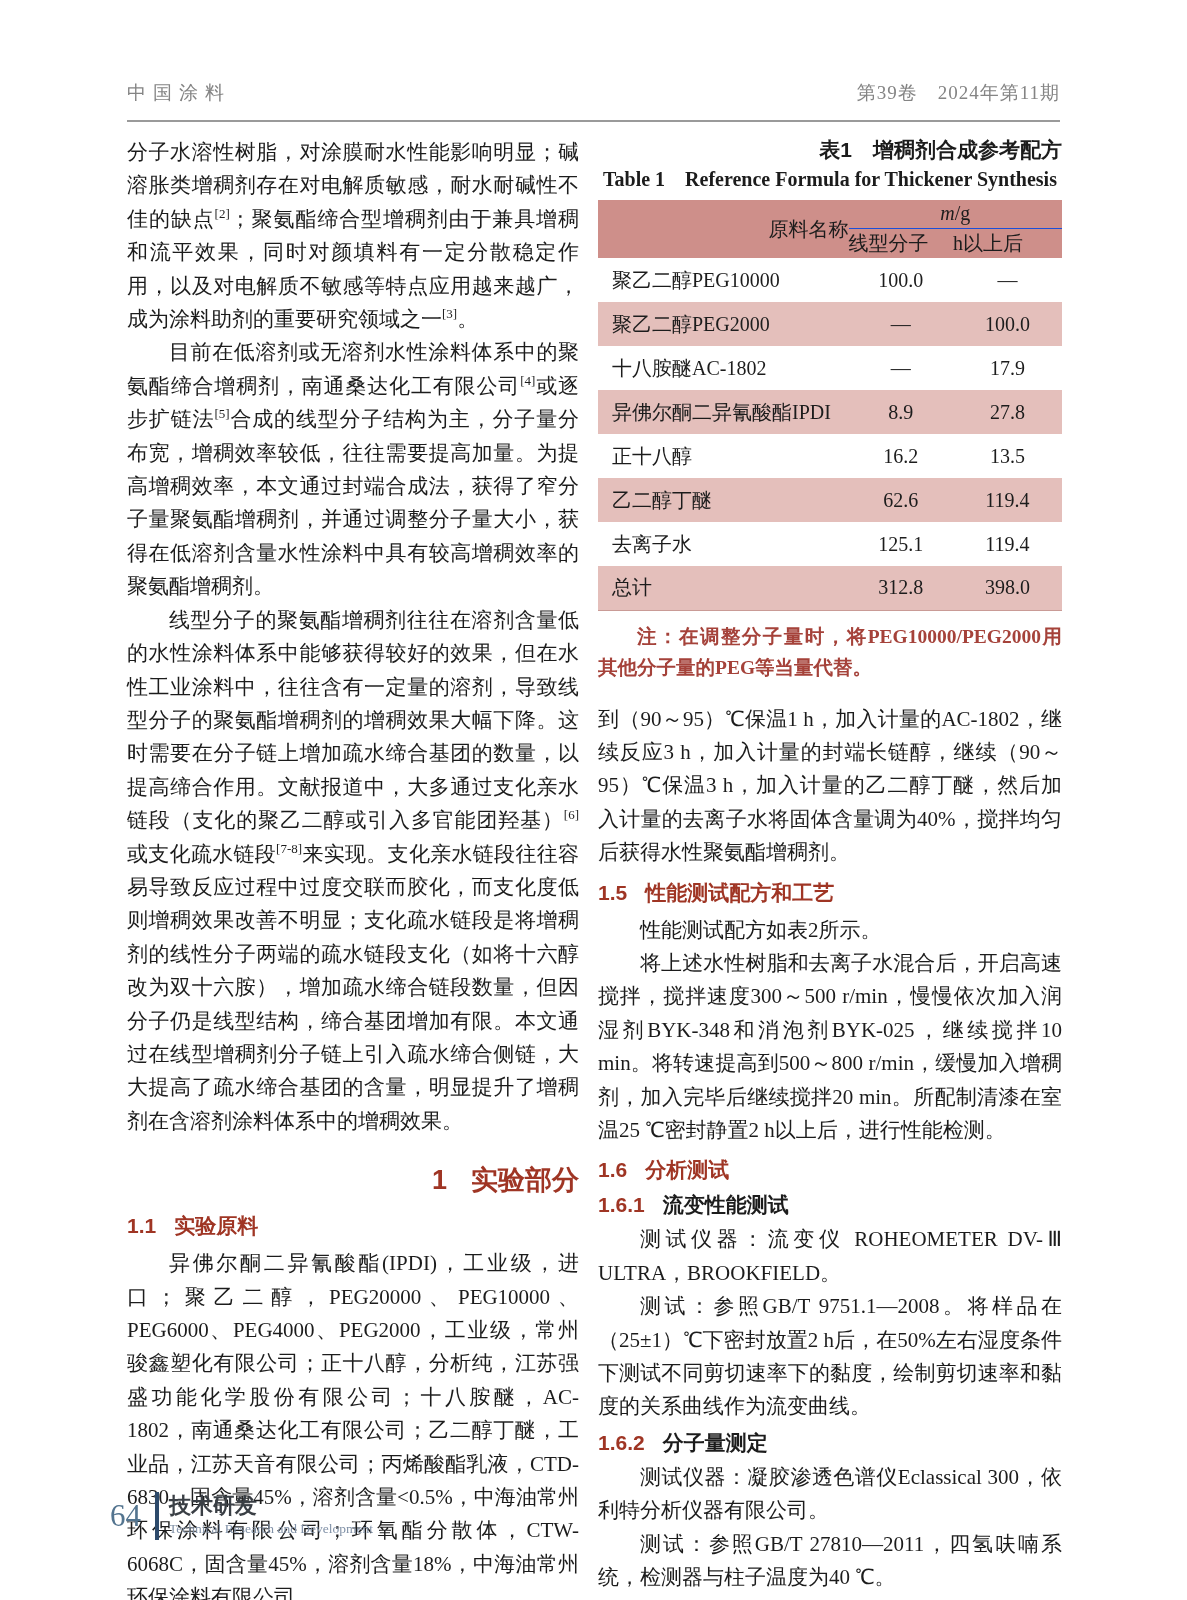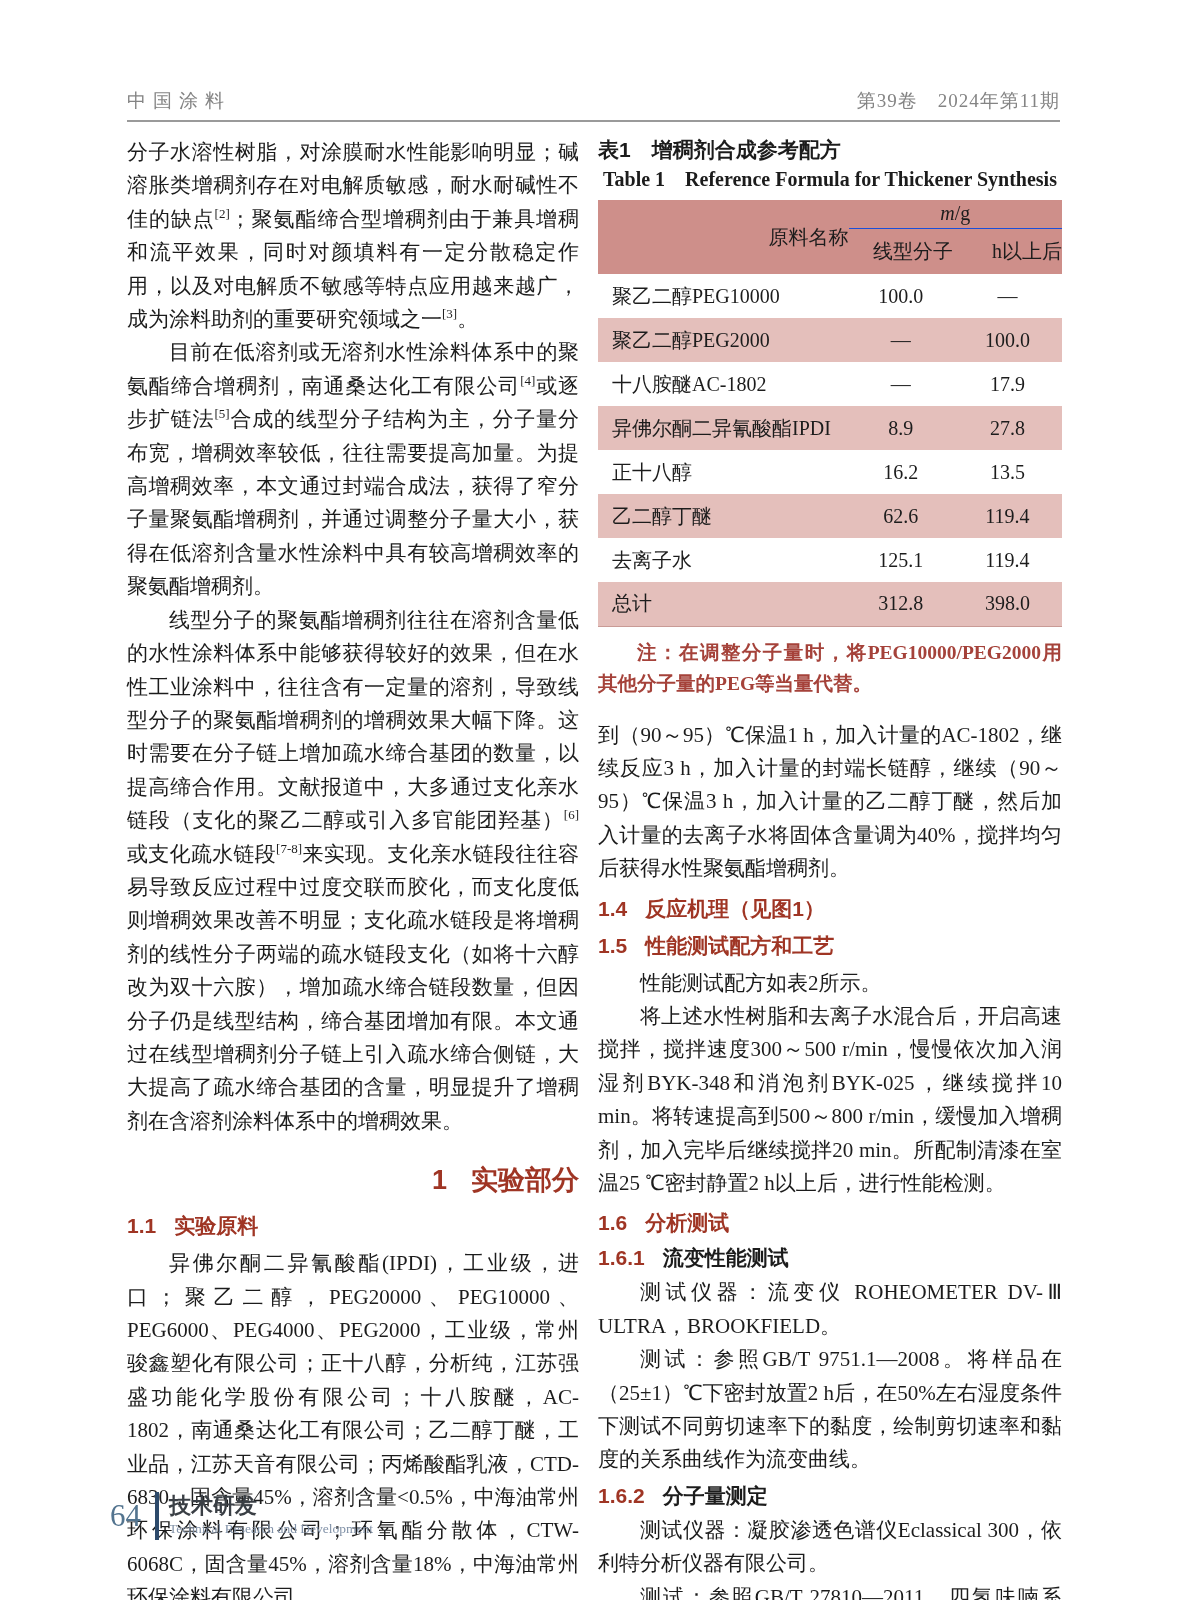--- a/index.html
+++ b/index.html
@@ -10,21 +10,21 @@
     background: #ffffff;
     font-family: "Liberation Serif", serif;
     color: #1c1c1c;
     overflow: hidden;
   }
   
   .page-header {
     position: absolute; left: 127px; top: 84px; width: 933px; height: 38px;
     border-bottom: 2px solid #9a9a9a;
     display: flex; justify-content: space-between; align-items: flex-end;
-    padding-bottom: 6px;
+    padding-bottom: 14px;
     color: #848484; font-size: 19px;
   }
   .journal-name { letter-spacing: 7px; }
   .issue-info { letter-spacing: 1px; text-align: right; }
   
   .col { position: absolute; top: 136px; text-align: justify; }
   .col-left  { left: 127px; width: 452px; }
   .col-right { left: 598px; width: 464px; }
   p.body-text {
     font-size: 21px; line-height: 33.4px;
@@ -45,32 +45,32 @@
     font-family: "Liberation Sans", sans-serif;
   }
   .h2 .hnum { margin-right: 18px; }
   .h3 {
     font-size: 21px; font-weight: bold; margin: 5px 0 4px 0; text-align: left;
   }
   .h3 .hnum { color: #9f3524; margin-right: 18px; font-family: "Liberation Sans", sans-serif; }
   
   .table-block { margin-bottom: 20px; }
   .tbl-title-zh {
-    text-align: left; font-weight: bold; font-size: 21px; line-height: 28px;
+    text-align: right; font-weight: bold; font-size: 21px; line-height: 28px;
     font-family: "Liberation Sans", sans-serif;
   }
   .tbl-title-en {
     text-align: center; font-weight: bold; font-size: 20px; line-height: 30px;
     margin-bottom: 6px;
   }
   table.ref-table { width: 100%; border-collapse: collapse; font-size: 20px; }
   table.ref-table th { background: #ce8f8a; font-weight: normal; }
   th.material-h { width: 54%; text-align: right; vertical-align: middle; }
   th.mg-h { border-bottom: 1px solid #1d4ed8; height: 28px; text-align: center; }
-  th.sub-h { height: 46px; text-align: right; }
+  th.sub-h { height: 30px; text-align: left; }
   td.name-c { text-align: left; padding-left: 14px; height: 28px; }
   td.val-c { text-align: center; height: 44px; }
   tr.pink td { background: #e4bfbb; }
   table.ref-table { border-bottom: 1px solid #c99b96; }
   .tbl-note {
     margin-top: 10px;
     color: #a5423a; font-weight: bold;
     font-size: 19.5px; line-height: 31px; text-indent: 2em;
   }
   
@@ -172,21 +172,20 @@
               <td class="val-c">312.8</td>
               <td class="val-c">398.0</td>
             </tr>
         </tbody>
       </table>
       <p class="tbl-note">注：在调整分子量时，将PEG10000/PEG2000用其他分子量的PEG等当量代替。</p>
     </div>
 
     <p class="body-text no-indent">到（90～95）℃保温1 h，加入计量的AC-1802，继续反应3 h，加入计量的封端长链醇，继续（90～95）℃保温3 h，加入计量的乙二醇丁醚，然后加入计量的去离子水将固体含量调为40%，搅拌均匀后获得水性聚氨酯增稠剂。</p>
 
-    <div class="h2"><span class="hnum">1.4</span><span>反应机理（见图1）</span></div>
     <div class="h2"><span class="hnum">1.5</span><span>性能测试配方和工艺</span></div>
 
     <p class="body-text">性能测试配方如表2所示。</p>
     <p class="body-text">将上述水性树脂和去离子水混合后，开启高速搅拌，搅拌速度300～500 r/min，慢慢依次加入润湿剂BYK-348和消泡剂BYK-025，继续搅拌10 min。将转速提高到500～800 r/min，缓慢加入增稠剂，加入完毕后继续搅拌20 min。所配制清漆在室温25 ℃密封静置2 h以上后，进行性能检测。</p>
 
     <div class="h2"><span class="hnum">1.6</span><span>分析测试</span></div>
 
     <div class="h3"><span class="hnum">1.6.1</span><span>流变性能测试</span></div>
     <p class="body-text">测试仪器：流变仪 ROHEOMETER DV-Ⅲ ULTRA，BROOKFIELD。</p>
     <p class="body-text">测试：参照GB/T 9751.1—2008。将样品在（25±1）℃下密封放置2 h后，在50%左右湿度条件下测试不同剪切速率下的黏度，绘制剪切速率和黏度的关系曲线作为流变曲线。</p>

